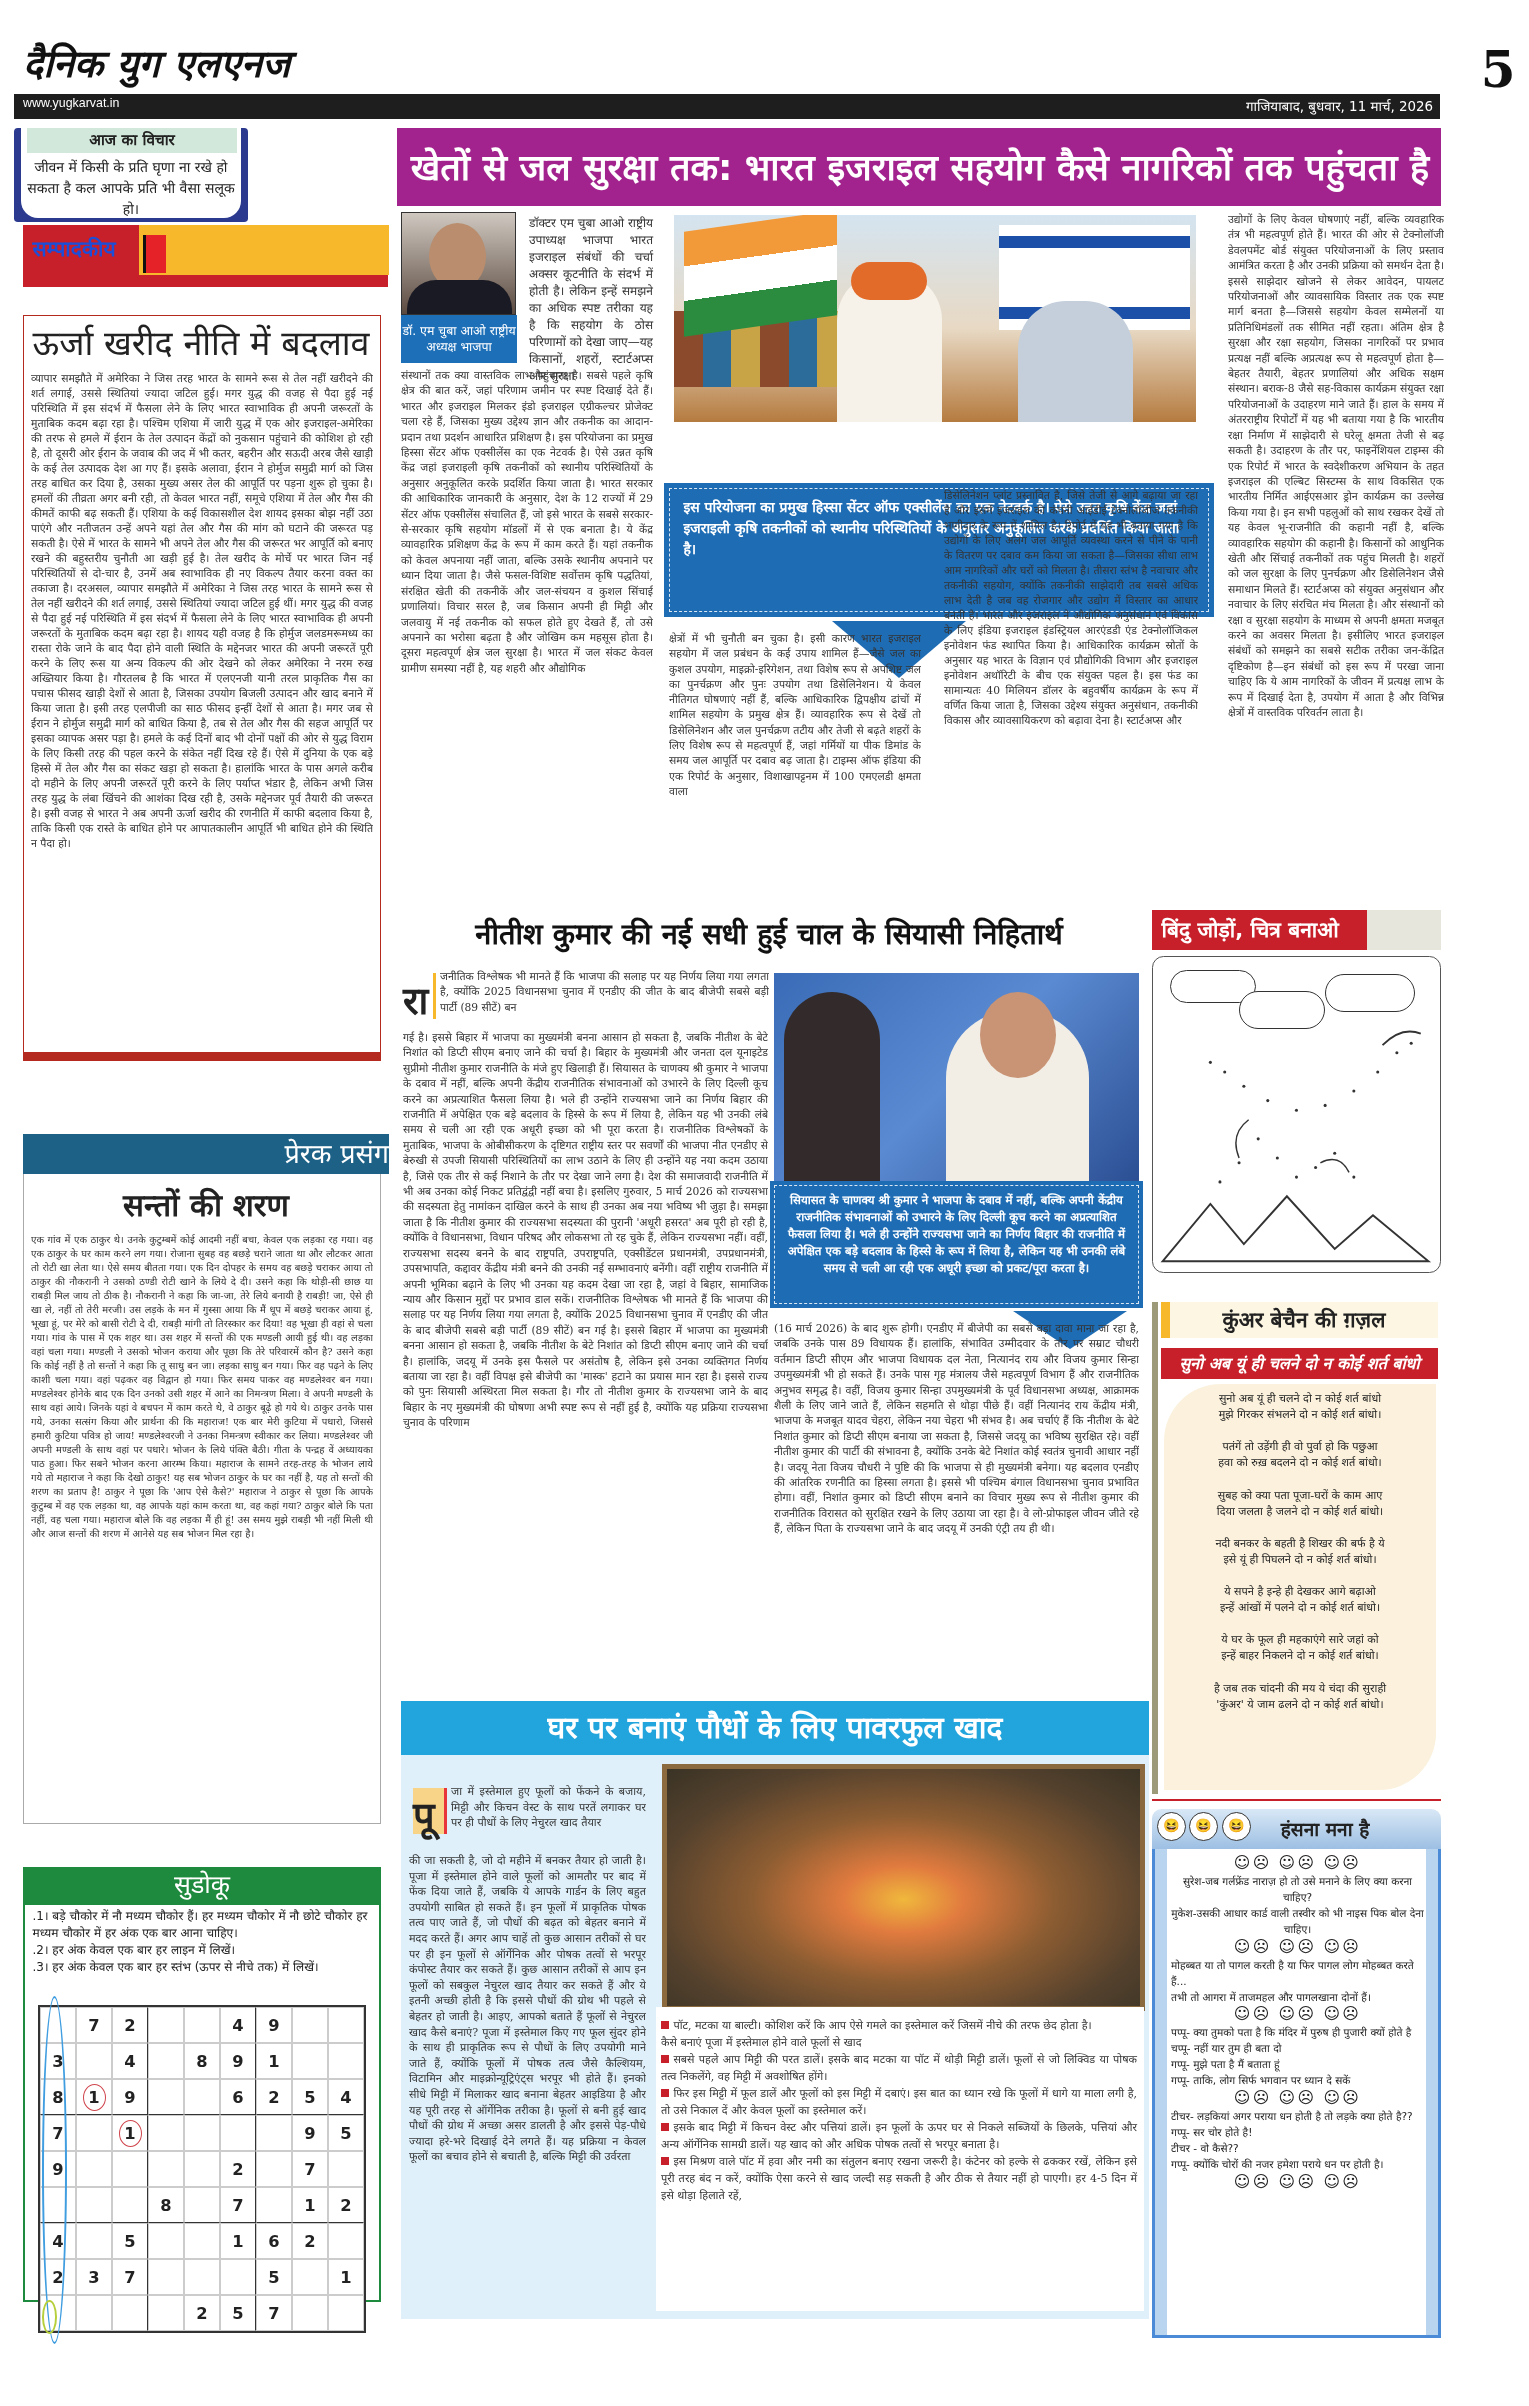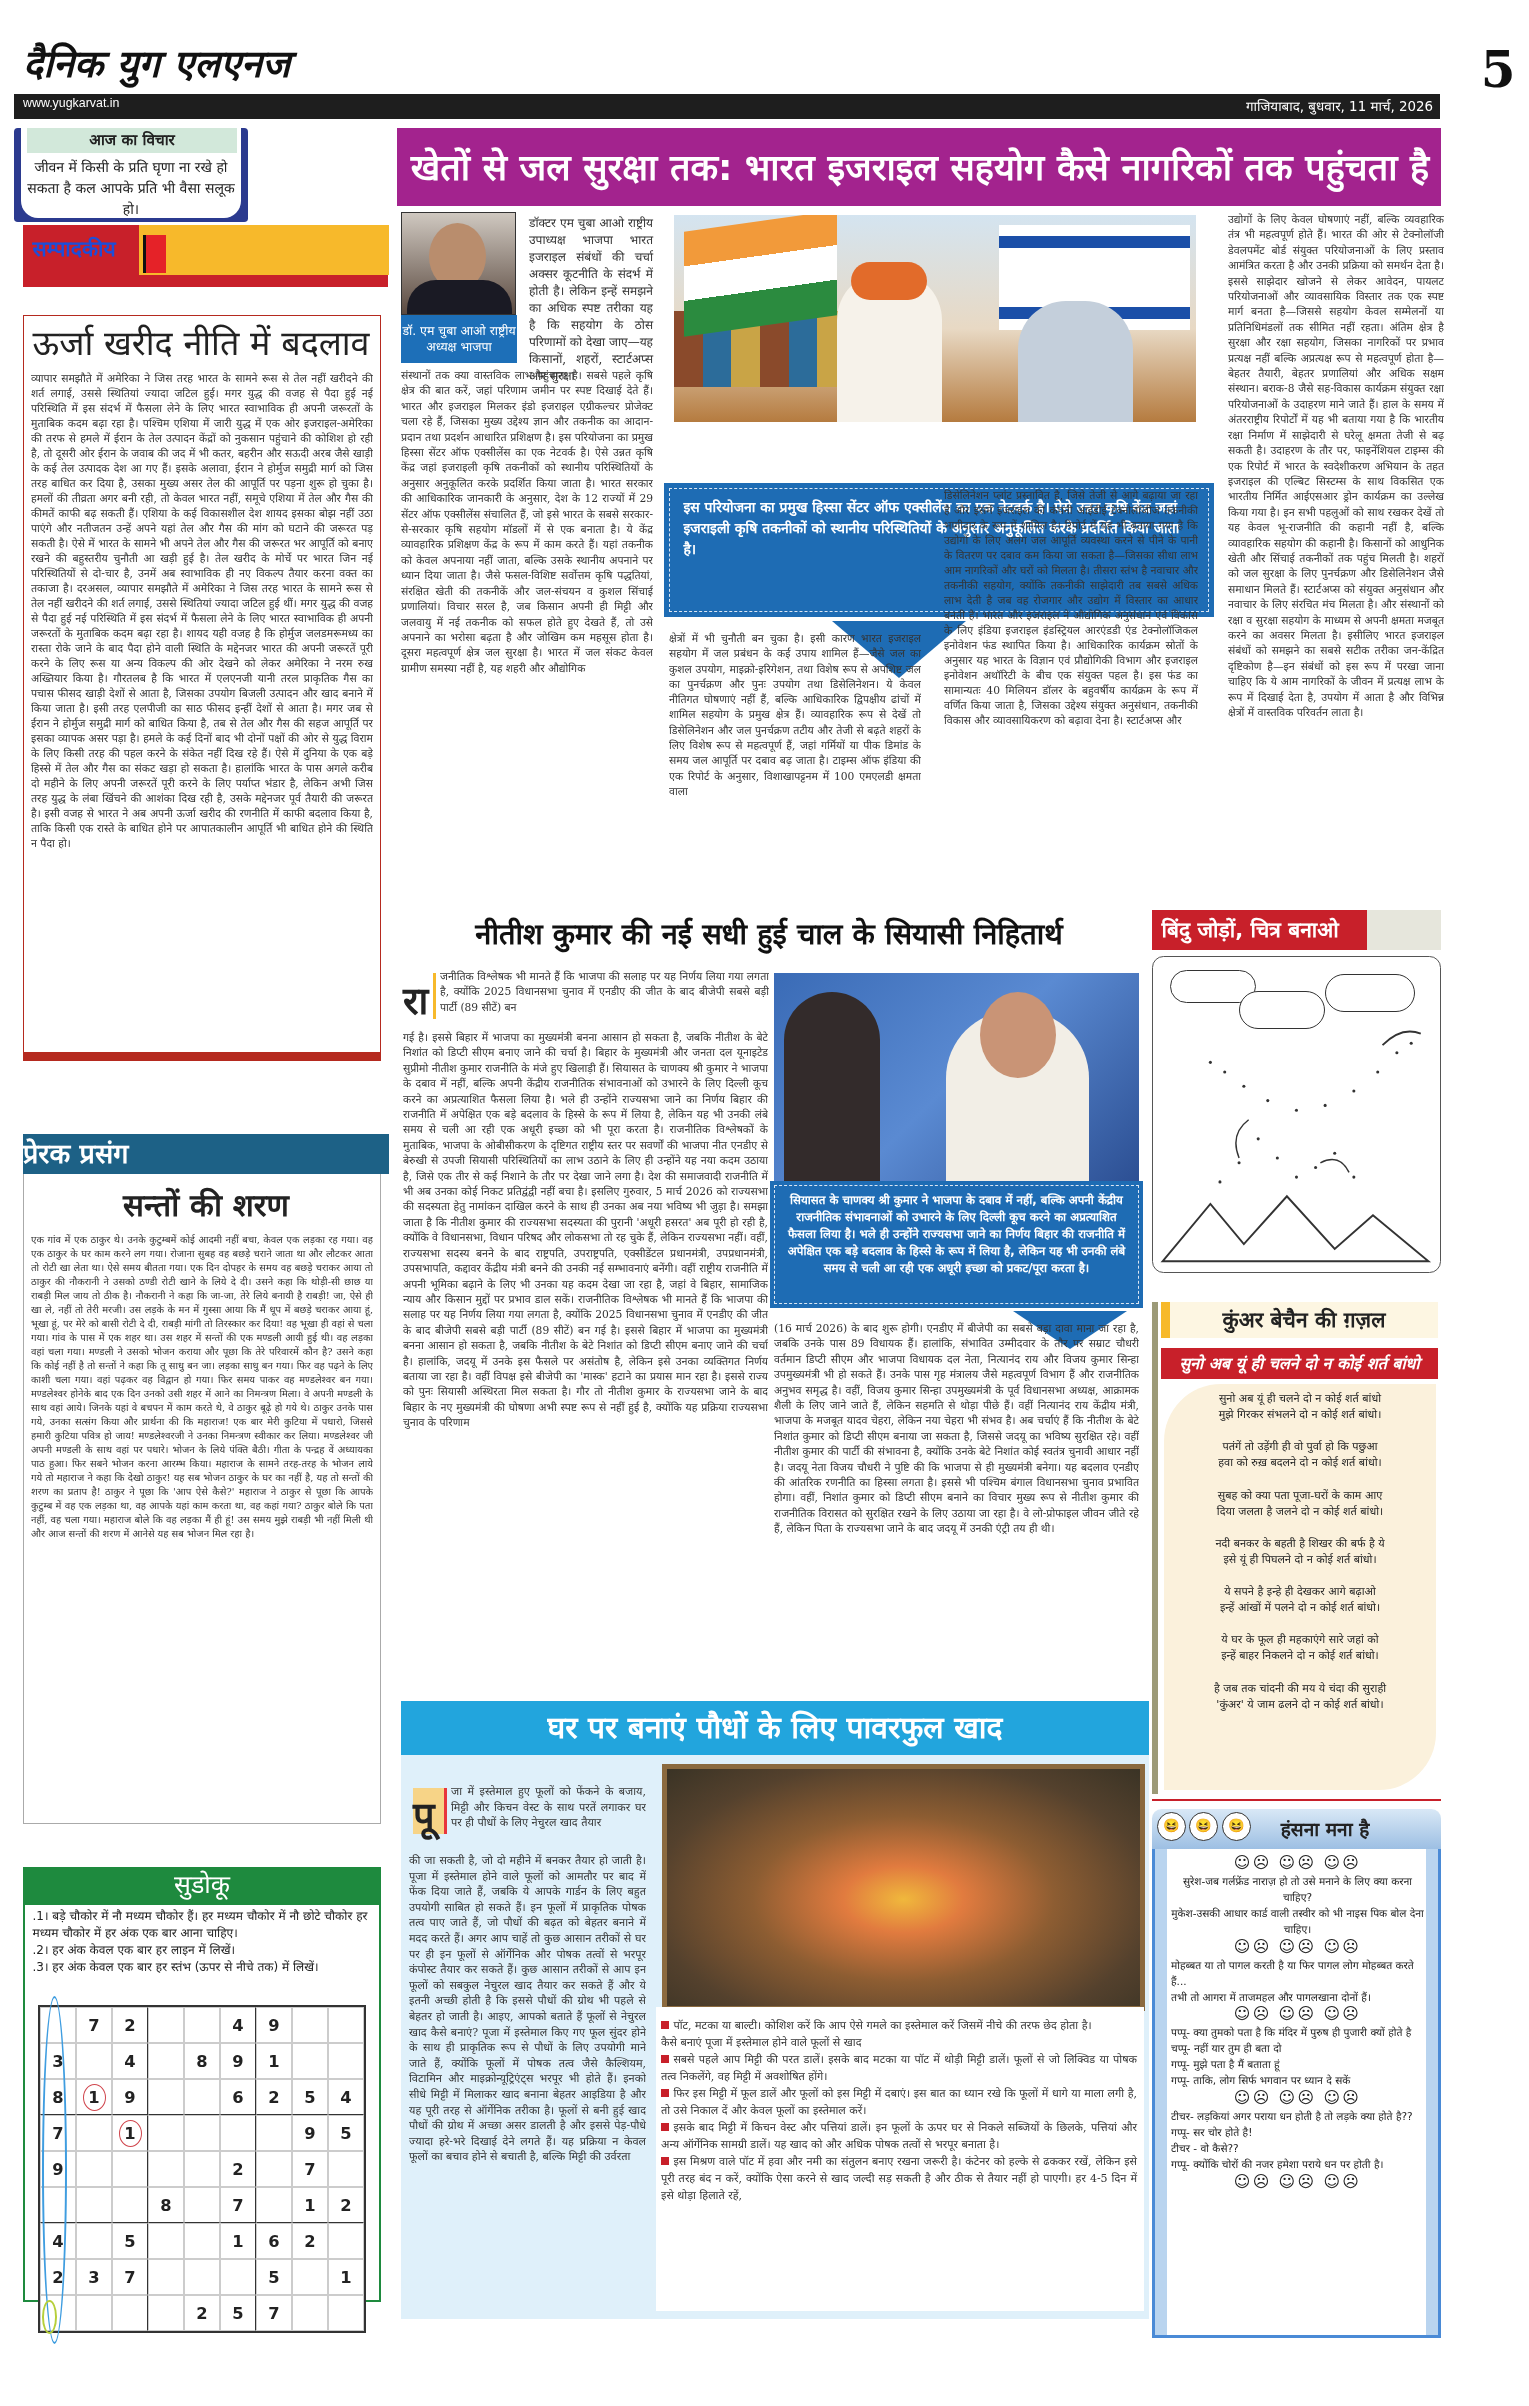--- a/index.html
+++ b/index.html
@@ -16,21 +16,21 @@
 .thought-text{left:23px;top:157px;width:216px;text-align:center;font-size:14px;line-height:21px;font-family:"DejaVu Sans",sans-serif}
 .ed-band{left:23px;top:225px;width:365px;height:62px;background:#c8202a}
 .ed-yellow{left:139px;top:225px;width:250px;height:50px;background:#f7b92b}
 .ed-label{left:32.5px;top:234px;color:#1d4ed8;font-family:"DejaVu Sans",sans-serif;font-weight:bold;font-size:21px}
 .ed-mark{left:143px;top:235px;width:23px;height:38px;background:#e52228;border-left:3.8px solid #111}
 .ed-box{left:23px;top:315px;width:358px;height:746px;border:1.9px solid #b52a1f;border-bottom:9.6px solid #b52a1f}
 .ed-title{left:32.5px;top:319px;font-family:"DejaVu Sans",sans-serif;font-size:34px;font-weight:normal}
 .body-text{font-size:10.7px;line-height:15px;text-align:justify;font-family:"DejaVu Serif",serif;color:#333}
 .ed-body{left:31px;top:371px;width:342px;height:679px;overflow:hidden}
 .prerak-band{left:23px;top:1134px;width:366px;height:40px;background:#1d6186}
-.prerak-label{left:23px;top:1134px;width:366px;text-align:left;color:#fff;font-family:"DejaVu Sans",sans-serif;font-weight:bold;font-size:27px;line-height:40px}
+.prerak-label{left:23px;top:1134px;width:366px;text-align:right;color:#fff;font-family:"DejaVu Sans",sans-serif;font-weight:normal;font-size:27px;line-height:40px}
 .prerak-box{left:23px;top:1174px;width:358px;height:650px;border:1px solid #aaa;border-top:none}
 .prerak-title{left:23px;top:1183px;width:366px;text-align:center;font-family:"DejaVu Sans",sans-serif;font-weight:bold;font-size:31px}
 .prerak-body{left:31px;top:1233px;width:342px;height:583px;overflow:hidden;font-size:9.8px;line-height:14px}
 .sudoku-frame{left:23px;top:1867px;width:358px;height:435px;border:2.9px solid #1e8a3e}
 .sudoku-band{left:23px;top:1867px;width:358px;height:38px;background:#1e8a3e;text-align:center;color:#fff;font-family:"DejaVu Sans",sans-serif;font-size:25px;line-height:36px}
 .sudoku-rules{left:32.5px;top:1908px;width:344px;font-family:"DejaVu Sans",sans-serif;font-size:12px;line-height:17px}
 .sudoku-grid{left:38px;top:2005px;width:328px;height:328px;border:2.9px solid #333;display:grid;grid-template-columns:repeat(9,1fr);grid-template-rows:repeat(9,1fr);background:#fff}
 .cell{border:1px solid #ccc;font-family:"DejaVu Sans",sans-serif;font-weight:bold;font-size:16.3px;display:flex;align-items:center;justify-content:center;color:#222}
 .cell.br{border-right:1.9px solid #333}.cell.bb{border-bottom:1.9px solid #333}
 .circle-red{border:1.9px solid #d0464d;border-radius:50%;width:23px;height:27px;display:flex;align-items:center;justify-content:center}

